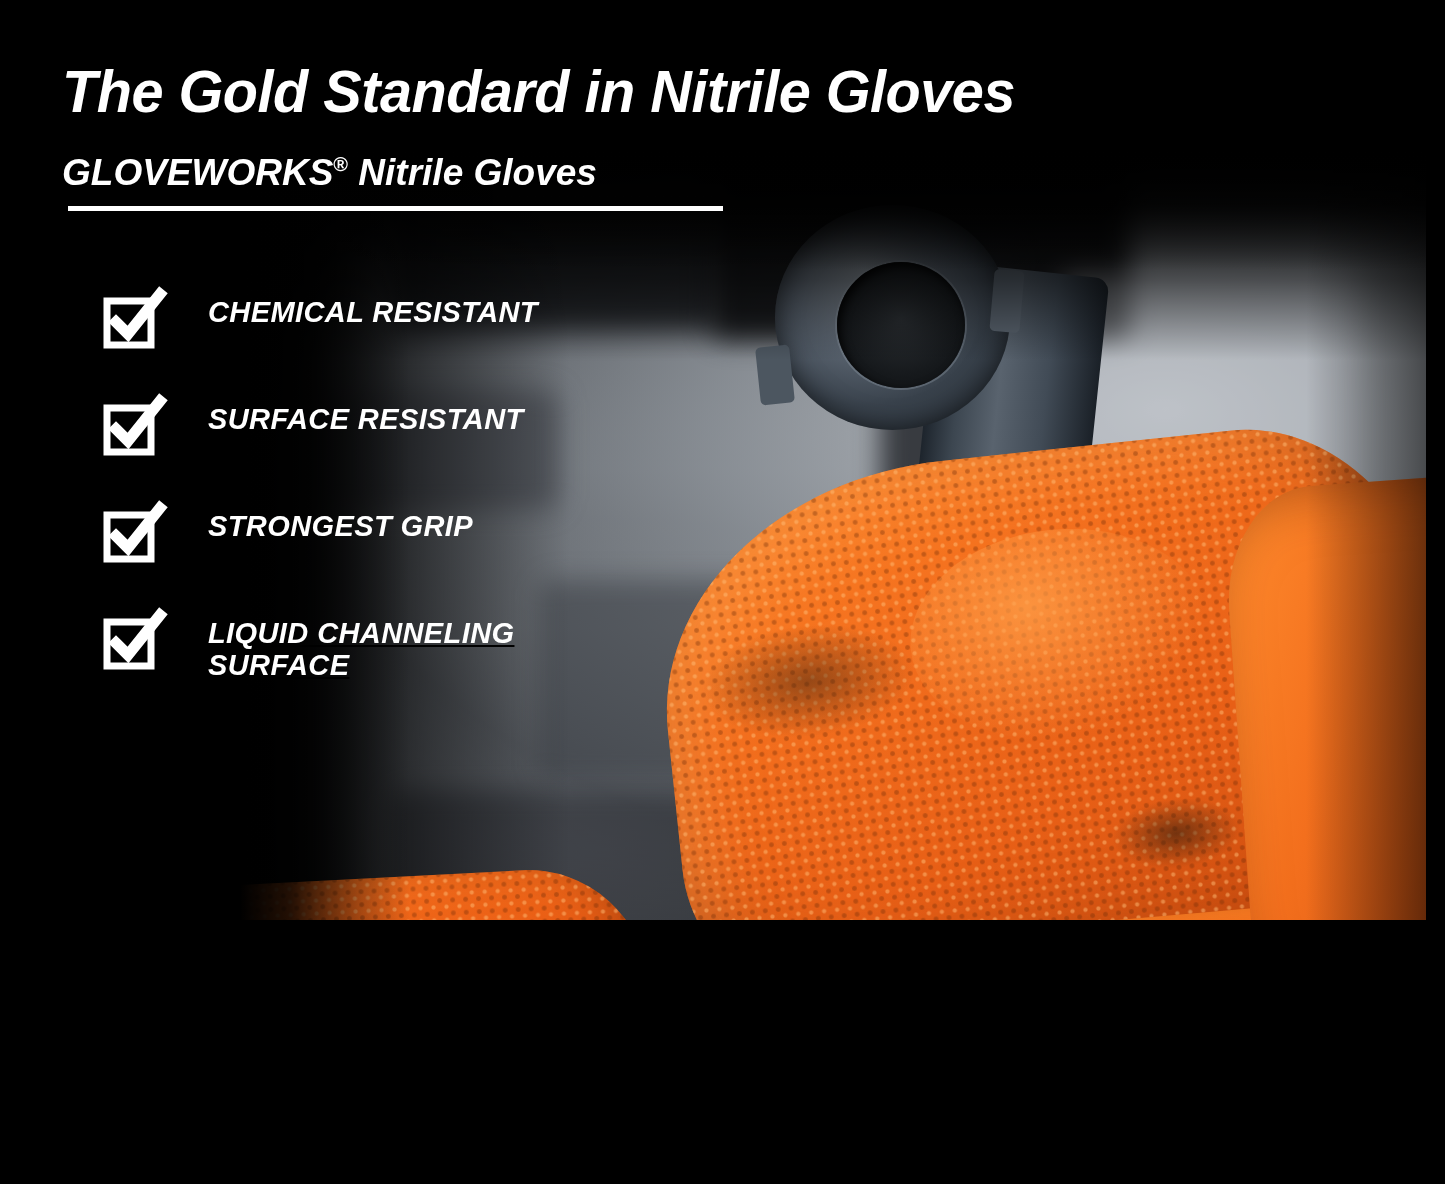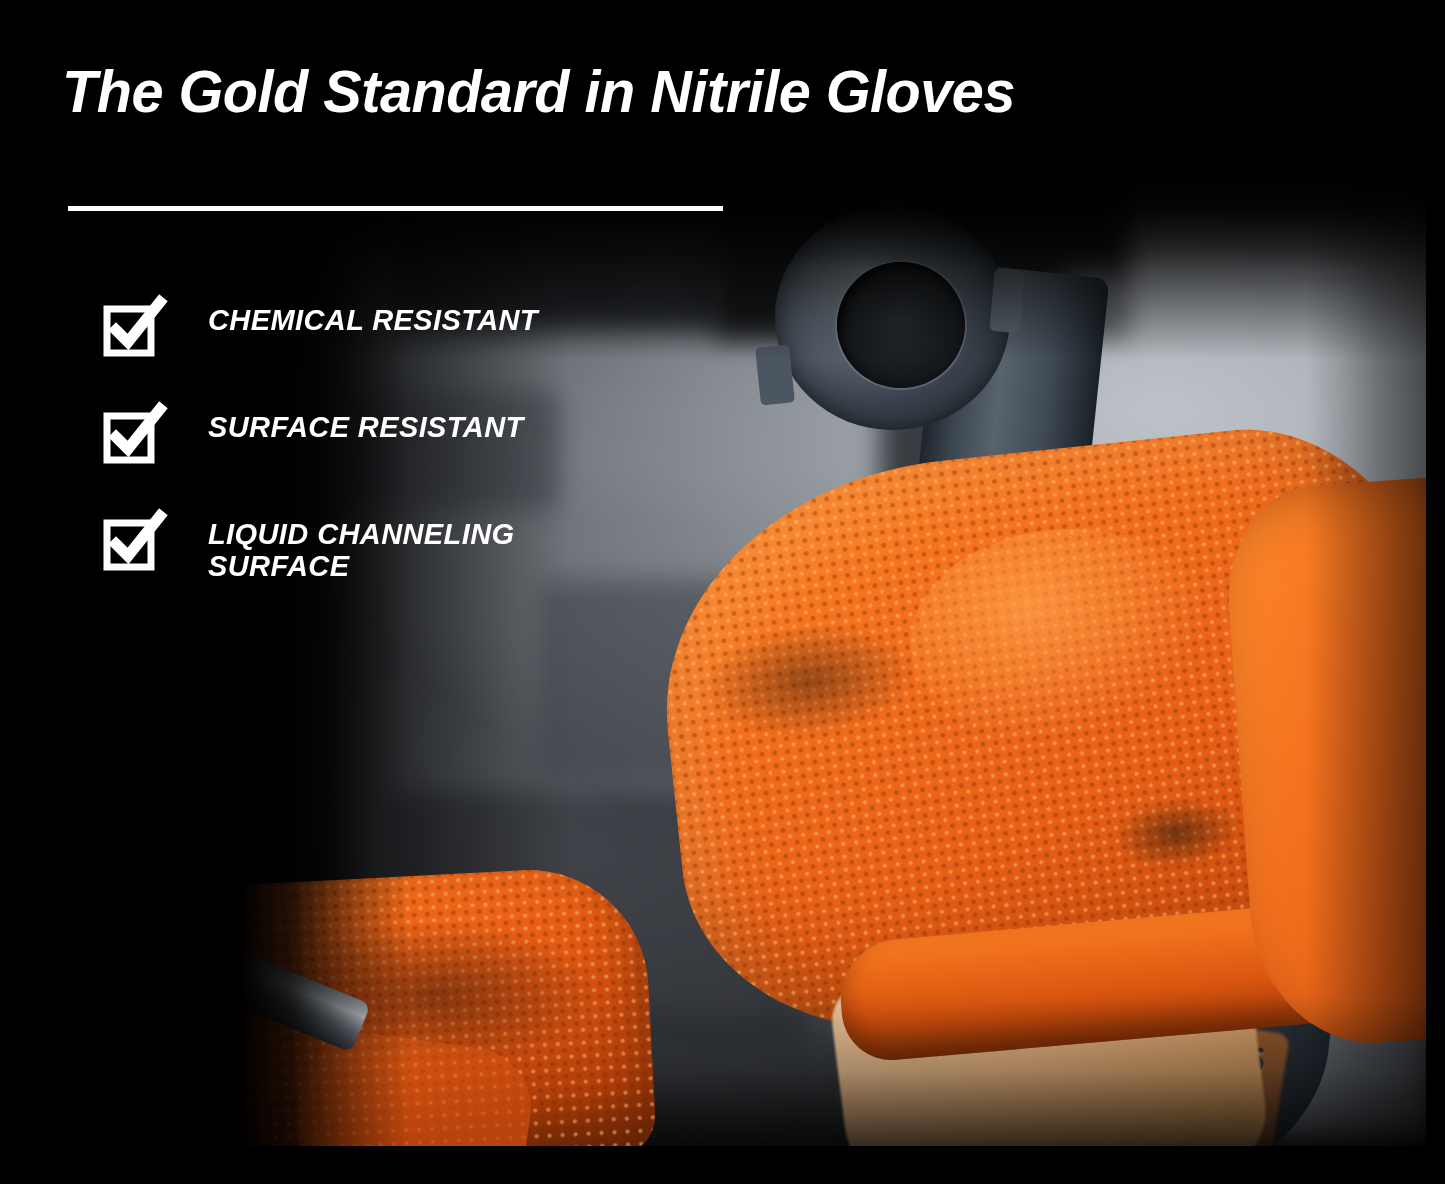--- a/index.html
+++ b/index.html
@@ -1,19 +1,19 @@
 <!DOCTYPE html>
 <html><head>
 <meta charset="utf-8">
 <style>
   html,body{margin:0;padding:0;background:#000;}
   body{width:1445px;height:1184px;overflow:hidden;
        font-family:"Liberation Sans","DejaVu Sans",sans-serif;}
 
-  #ad{position:relative;width:1445px;height:1184px;background:#000;overflow:hidden;}
+  #ad{position:relative;width:1445px;height:920px;background:#000;overflow:hidden;}
 
   
   .photo{position:absolute;left:240px;top:150px;width:1186px;height:996px;overflow:hidden;}
 
   .bg-room{position:absolute;inset:0;
       background:
         radial-gradient(120% 80% at 78% 26%, rgba(196,200,205,.95) 0%, rgba(150,156,163,.75) 32%, rgba(70,74,80,.45) 62%, rgba(0,0,0,0) 82%),
         radial-gradient(90% 60% at 30% 70%, rgba(128,132,138,.55) 0%, rgba(46,48,52,.35) 55%, rgba(0,0,0,0) 80%),
         linear-gradient(180deg,#0a0a0b 0%, #35383c 14%, #6e7378 32%, #7c8186 48%, #5d6268 66%, #3a3d42 84%, #16181a 100%);
       filter:blur(0.5px);}
@@ -149,23 +149,23 @@
   .headline{position:absolute;left:62px;top:60px;width:1330px;
      font-size:60px;font-weight:700;font-style:italic;color:#fff;
      letter-spacing:-0.5px;white-space:nowrap;line-height:1.05;
      transform:scaleX(.96);transform-origin:0 0;}
   .subhead{position:absolute;left:62px;top:152px;
      font-size:37px;font-weight:700;font-style:italic;color:#fff;
      letter-spacing:0px;white-space:nowrap;}
   .subhead .reg{font-size:20px;vertical-align:14px;font-style:normal;font-weight:600;}
   .rule{position:absolute;left:68px;top:206px;width:655px;height:5px;background:#fff;}
 
-  .features{position:absolute;left:104px;top:300px;width:560px;}
+  .features{position:absolute;left:104px;top:292px;width:560px;}
   .feature{display:flex;align-items:flex-start;margin-bottom:51px;}
-  .feature:last-child{margin-bottom:16px;}
+  .feature:last-child{margin-bottom:16px;text-decoration:underline;}
   .chk{position:relative;width:56px;height:56px;flex:0 0 56px;}
   .chk svg{display:block;width:56px;height:56px;overflow:visible;}
   .ftxt{margin-left:48px;margin-top:4px;font-size:29px;font-weight:700;font-style:italic;
         color:#fff;letter-spacing:.4px;line-height:1.12;white-space:pre-line;}
 </style>
 </head>
 <body>
 
 <div id="ad">
 
@@ -225,20 +225,21 @@
 
   <div class="feather-l"></div>
   <div class="feather-t"></div>
   <div class="frame f-top"></div>
   <div class="frame f-left"></div>
   <div class="frame f-right"></div>
   <div class="frame f-bot"></div>
 
   <div class="headline">The Gold Standard in Nitrile Gloves</div>
 
+  <div class="subhead"><span>GLOVEWORKS</span><span class="reg">®</span><span> Nitrile Gloves</span></div>
 
   <div class="rule"></div>
 
   <div class="features">
 
     <div class="feature">
       <span class="chk">
         <svg viewBox="0 0 56 56">
             <rect x="3" y="9" width="44" height="44" fill="none" stroke="#fff" stroke-width="7"></rect>
             <path d="M12 30 L24 42 L56 2" fill="none" stroke="#fff" stroke-width="11" stroke-linecap="square"></path>
@@ -251,20 +252,29 @@
       <span class="chk">
         <svg viewBox="0 0 56 56">
             <rect x="3" y="9" width="44" height="44" fill="none" stroke="#fff" stroke-width="7"></rect>
             <path d="M12 30 L24 42 L56 2" fill="none" stroke="#fff" stroke-width="11" stroke-linecap="square"></path>
           </svg>
       </span>
       <span class="ftxt">SURFACE RESISTANT</span>
     </div>
 
 
+    <div class="feature">
+      <span class="chk">
+        <svg viewBox="0 0 56 56">
+            <rect x="3" y="9" width="44" height="44" fill="none" stroke="#fff" stroke-width="7"></rect>
+            <path d="M12 30 L24 42 L56 2" fill="none" stroke="#fff" stroke-width="11" stroke-linecap="square"></path>
+          </svg>
+      </span>
+      <span class="ftxt">STRONGEST GRIP</span>
+    </div>
 
     <div class="feature">
       <span class="chk">
         <svg viewBox="0 0 56 56">
             <rect x="3" y="9" width="44" height="44" fill="none" stroke="#fff" stroke-width="7"></rect>
             <path d="M12 30 L24 42 L56 2" fill="none" stroke="#fff" stroke-width="11" stroke-linecap="square"></path>
           </svg>
       </span>
       <span class="ftxt">LIQUID CHANNELING
 SURFACE</span>

